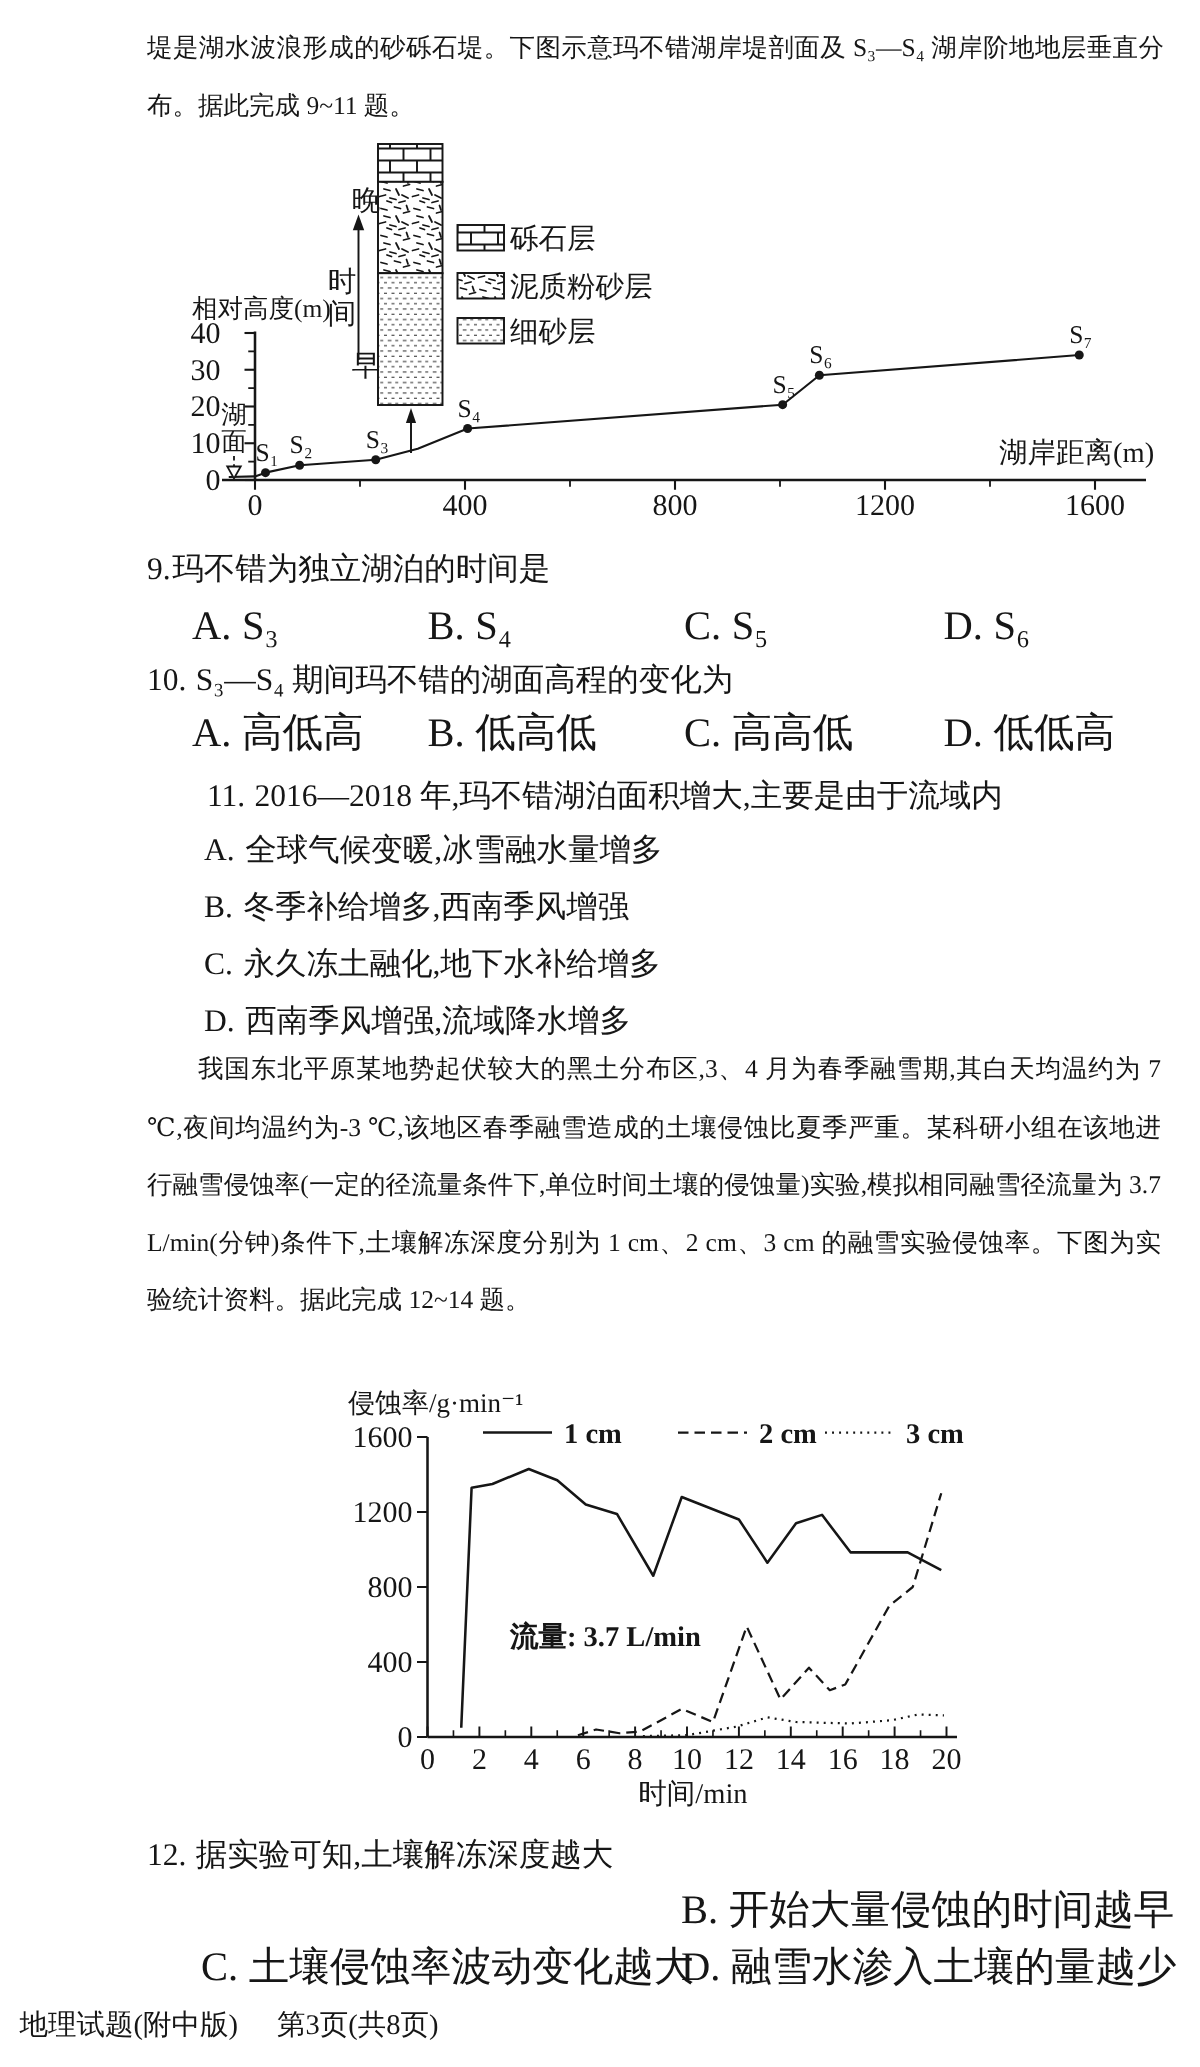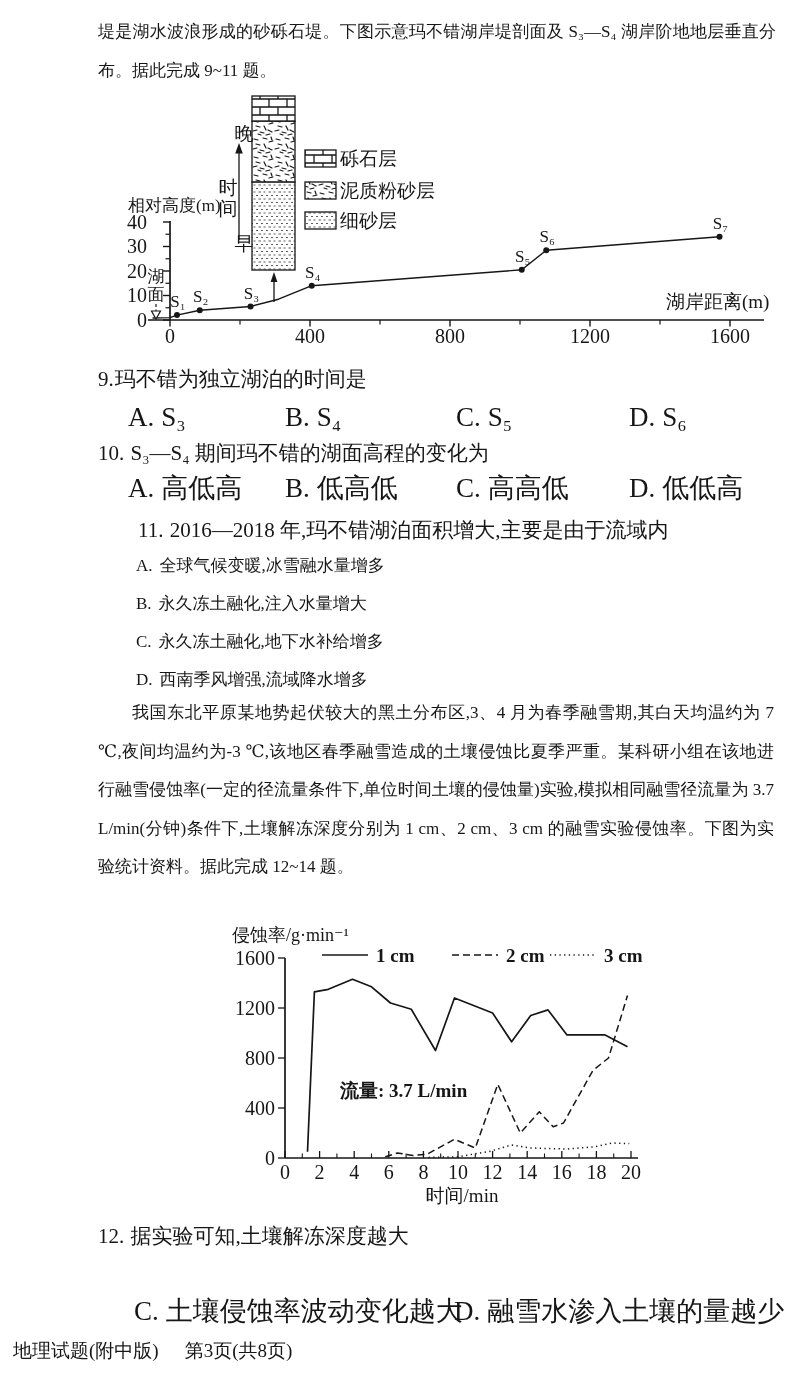--- a/index.html
+++ b/index.html
@@ -11,21 +11,21 @@
   .abs{position:absolute;}
   .para{font-size:17px;line-height:38.6px;text-align:justify;}
   .indent{text-indent:2em;}
   .qline{font-size:21px;line-height:38px;white-space:nowrap;}
   .qnum{margin-right:1px;}
   .opt-row{position:absolute;width:690px;height:34px;}
   .opt{position:absolute;top:0;font-size:27px;line-height:38px;white-space:nowrap;}
   .o1{left:30px}.o2{left:187px}.o3{left:358px}.o4{left:531px}
   .r1{left:36px}.r2{left:356px}
   .okey{margin-right:7px;}
-  .optline{font-size:17px;line-height:38px;white-space:nowrap;}
+  .optline{font-size:21px;line-height:38px;white-space:nowrap;}
   .footer{left:0;right:0;font-size:19px;line-height:38px;}
   .footer span{margin:0 13px;}
   svg text{fill:#161616;font-family:"Liberation Serif","DejaVu Serif",serif;}
 </style>
 </head>
 <body>
 
 <div class="abs para" style="left:98px;top:13px;width:678px;">堤是湖水波浪形成的砂砾石堤。下图示意玛不错湖岸堤剖面及 S₃—S₄ 湖岸阶地地层垂直分布。据此完成 9~11 题。</div>
 
 <svg class="abs" style="left:120px;top:82px;" width="660" height="276" viewBox="0 0 660 276">
@@ -143,21 +143,21 @@
   <span class="opt o1"><span class="okey">A.</span><span>高低高</span></span>
   <span class="opt o2"><span class="okey">B.</span><span>低高低</span></span>
   <span class="opt o3"><span class="okey">C.</span><span>高高低</span></span>
   <span class="opt o4"><span class="okey">D.</span><span>低低高</span></span>
 </div>
 
 <div class="abs qline" style="left:98px;top:511px;margin-left:40px;">
   <span class="qnum">11.</span><span> 2016—2018 年,玛不错湖泊面积增大,主要是由于流域内</span>
 </div>
 <div class="abs optline" style="left:136px;top:547px;"><span class="okey">A.</span><span>全球气候变暖,冰雪融水量增多</span></div>
-<div class="abs optline" style="left:136px;top:585px;"><span class="okey">B.</span><span>永久冻土融化,注入水量增大</span></div>
+<div class="abs optline" style="left:136px;top:585px;"><span class="okey">B.</span><span>冬季补给增多,西南季风增强</span></div>
 <div class="abs optline" style="left:136px;top:623px;"><span class="okey">C.</span><span>永久冻土融化,地下水补给增多</span></div>
 <div class="abs optline" style="left:136px;top:661px;"><span class="okey">D.</span><span>西南季风增强,流域降水增多</span></div>
 
 <div class="abs para indent" style="left:98px;top:694px;width:676px;">我国东北平原某地势起伏较大的黑土分布区,3、4 月为春季融雪期,其白天均温约为 7 ℃,夜间均温约为-3 ℃,该地区春季融雪造成的土壤侵蚀比夏季严重。某科研小组在该地进行融雪侵蚀率(一定的径流量条件下,单位时间土壤的侵蚀量)实验,模拟相同融雪径流量为 3.7 L/min(分钟)条件下,土壤解冻深度分别为 1 cm、2 cm、3 cm 的融雪实验侵蚀率。下图为实验统计资料。据此完成 12~14 题。</div>
 
 <svg class="abs" style="left:220px;top:925px;" width="460" height="290" viewBox="0 0 460 290">
   <g id="erosion-dynamic">
       <line x1="65" y1="233" x2="418" y2="233" stroke="#161616" stroke-width="1.7"></line>
       <line x1="65" y1="33" x2="65" y2="233" stroke="#161616" stroke-width="1.7"></line>
       <line x1="65" y1="233" x2="65" y2="226" stroke="#161616" stroke-width="1.3"></line>
@@ -214,20 +214,21 @@
     </g>
   <text x="12" y="16" font-size="18" text-anchor="start">侵蚀率/g·min⁻¹</text>
   <text x="242" y="277" font-size="19" text-anchor="middle">时间/min</text>
   <text x="120" y="172" font-size="19" font-weight="bold" text-anchor="start">流量: 3.7 L/min</text>
 </svg>
 
 <div class="abs qline" style="left:98px;top:1217px;">
   <span class="qnum">12.</span><span> 据实验可知,土壤解冻深度越大</span>
 </div>
 <div class="opt-row" style="left:98px;top:1254px;">
+  <span class="opt r2"><span class="okey">B.</span><span>开始大量侵蚀的时间越早</span></span>
 </div>
 <div class="opt-row" style="left:98px;top:1292px;">
   <span class="opt r1"><span class="okey">C.</span><span>土壤侵蚀率波动变化越大</span></span>
   <span class="opt r2"><span class="okey">D.</span><span>融雪水渗入土壤的量越少</span></span>
 </div>
 
 <div class="abs footer" style="top:1332px;">
   <span>地理试题(附中版)</span><span>第3页(共8页)</span>
 </div>
 

